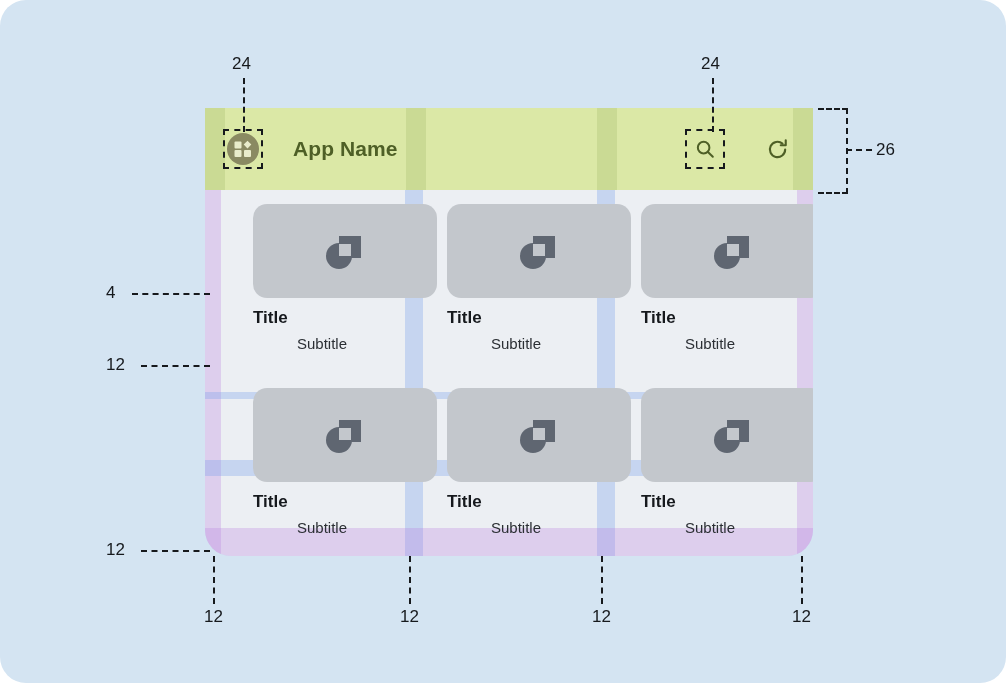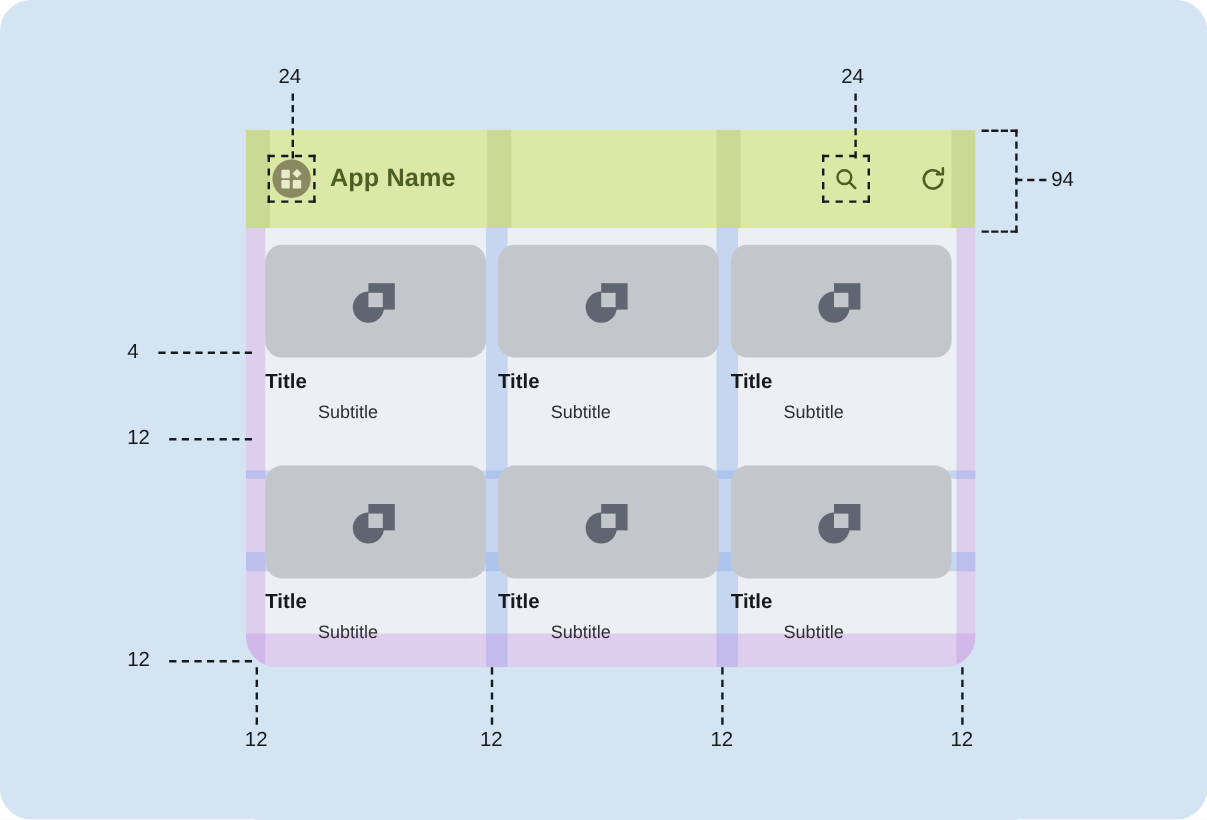--- a/index.html
+++ b/index.html
@@ -98,21 +98,21 @@
     width: 32px;
     height: 32px;
     border-radius: 50%;
     background: #8a8a62;
     display: flex;
     align-items: center;
     justify-content: center;
   }
 
   .app-title {
-    margin-left: 14px;
+    margin-left: 32px;
     font-size: 21px;
     font-weight: 700;
     color: #4e5f26;
     letter-spacing: 0.1px;
     white-space: nowrap;
   }
 
   .appbar-spacer { flex: 1 1 auto; }
 
   .bar-action {
@@ -174,20 +174,21 @@
     position: absolute;
     left: 0;
     top: 82px;
     width: 608px;
     height: 366px;
     z-index: 5;
   }
   .card {
     position: absolute;
     width: 184px;
+    padding-left: 32px;
   }
   .card .thumb {
     width: 184px;
     height: 94px;
     background: #c3c7cc;
     border-radius: 14px;
     display: flex;
     align-items: center;
     justify-content: center;
   }
@@ -246,21 +247,21 @@
 <div id="canvas">
 
   <div class="ann-label" style="left:232px; top:54px;">24</div>
   <div class="ann-line v" style="left:243px; top:78px; height:54px;"></div>
 
   <div class="ann-label" style="left:701px; top:54px;">24</div>
   <div class="ann-line v" style="left:712px; top:78px; height:54px;"></div>
 
   <div class="ann-bracket" style="left:818px; top:108px; width:28px; height:82px;"></div>
   <div class="ann-line h" style="left:846px; top:149px; width:26px;"></div>
-  <div class="ann-label" style="left:876px; top:140px;">94</div>
+  <div class="ann-label" style="left:876px; top:140px;">26</div>
 
   <div class="ann-label" style="left:106px; top:283px;">4</div>
   <div class="ann-line h" style="left:132px; top:293px; width:78px;"></div>
 
   <div class="ann-label" style="left:106px; top:355px;">12</div>
   <div class="ann-line h" style="left:141px; top:365px; width:69px;"></div>
 
   <div class="ann-label" style="left:106px; top:540px;">12</div>
   <div class="ann-line h" style="left:141px; top:550px; width:69px;"></div>
 

